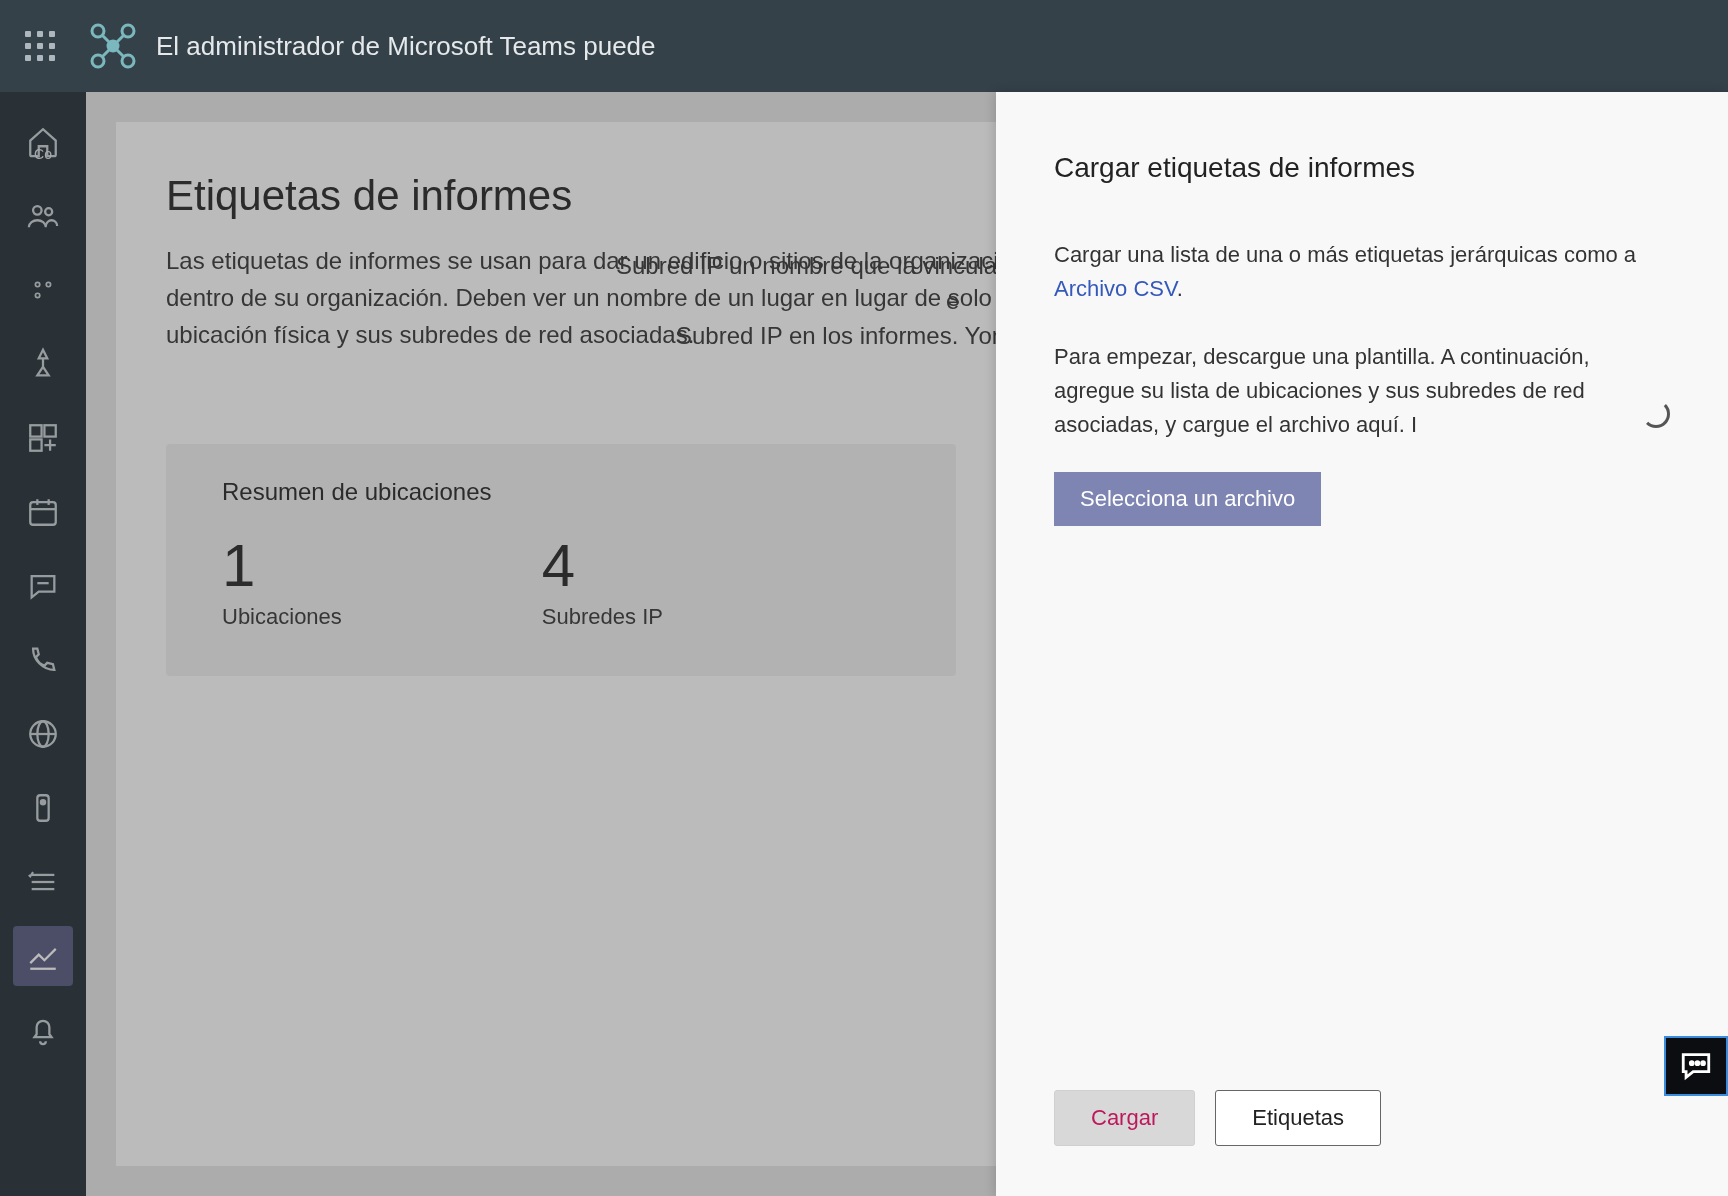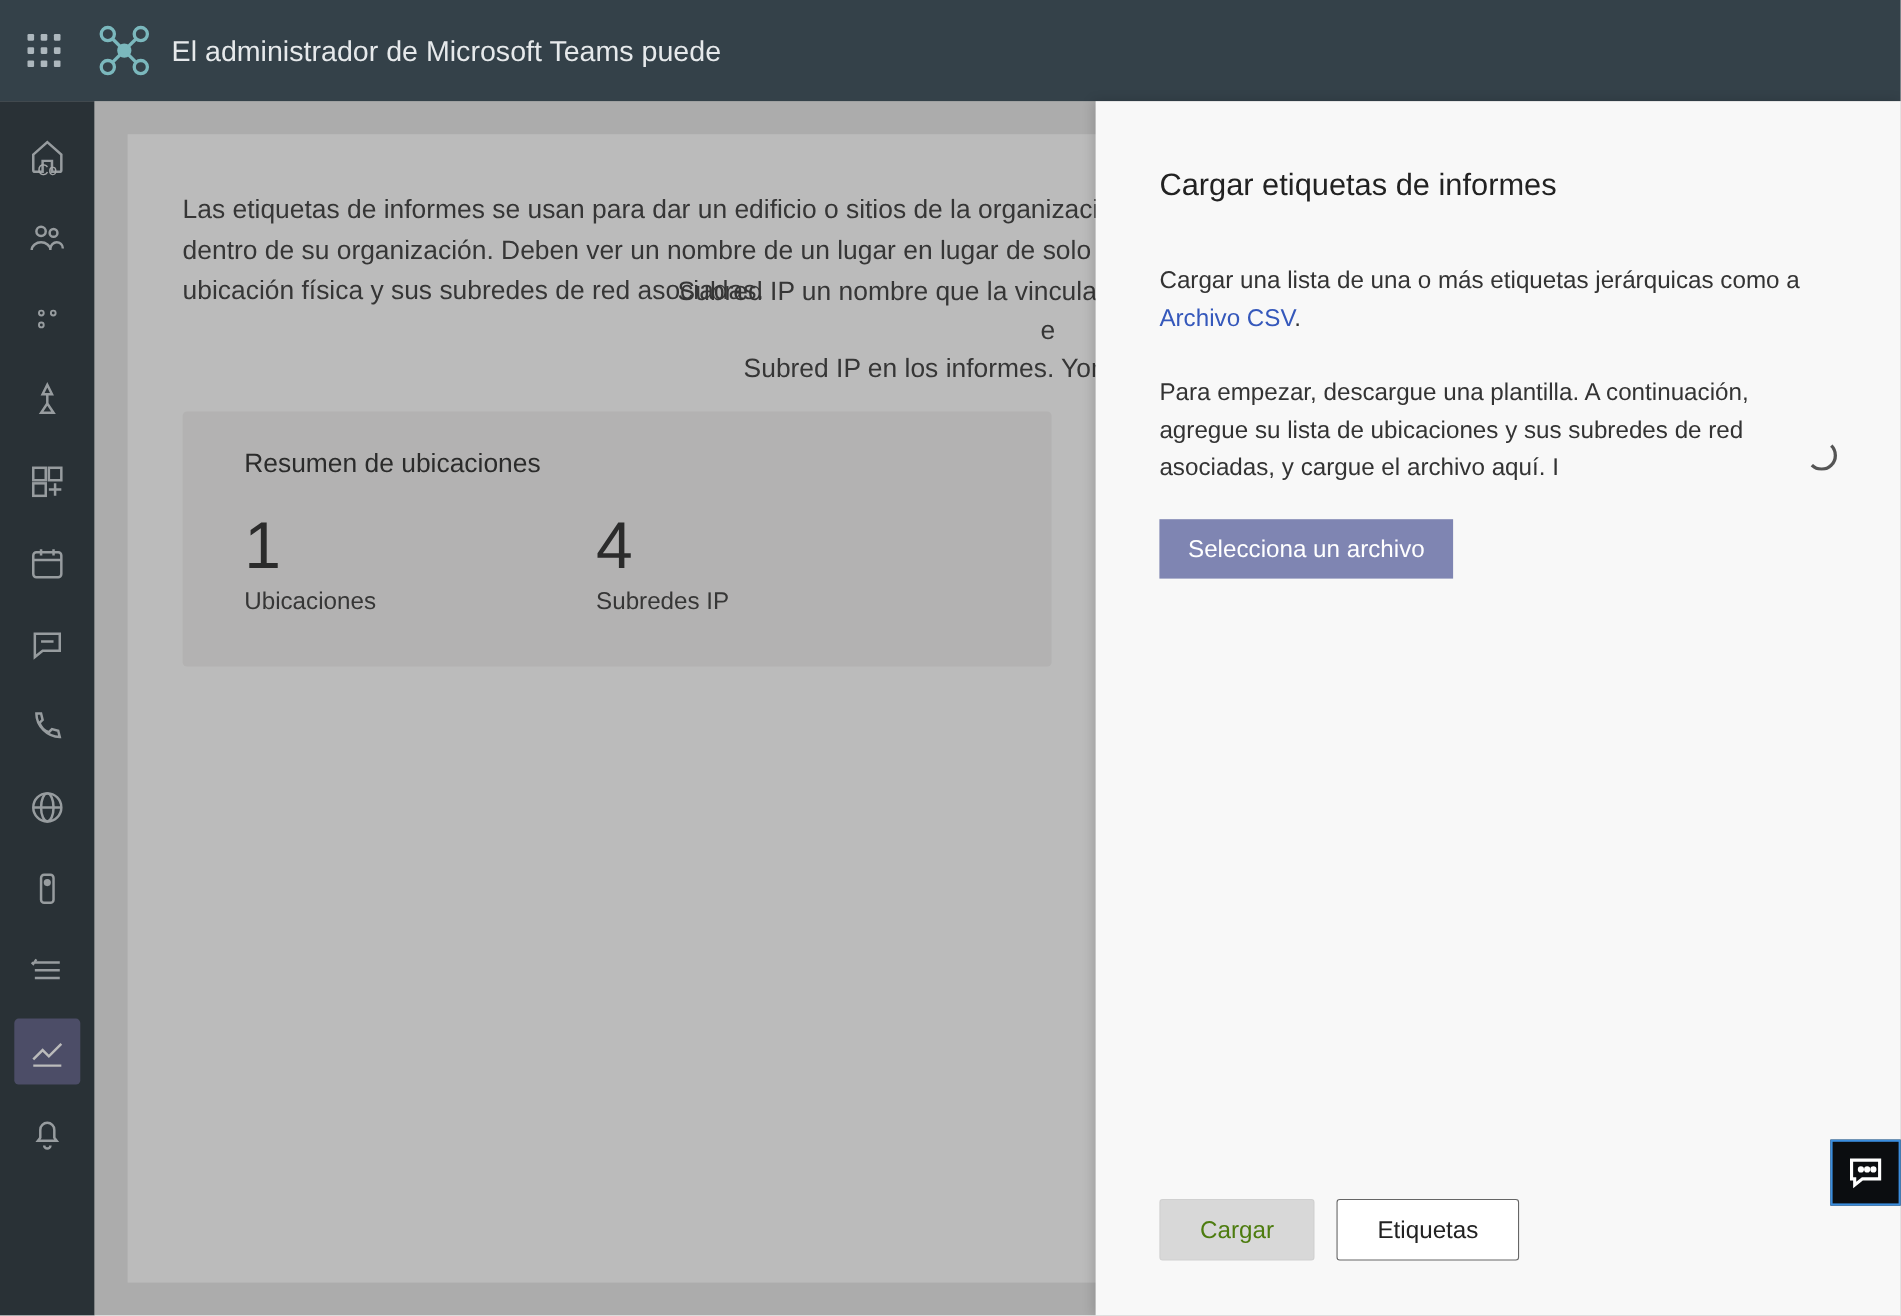--- a/index.html
+++ b/index.html
@@ -31,21 +31,21 @@
   .panel { position:absolute; top:0; right:0; width:732px; height:100%; background:#f8f8f8; z-index:20; display:flex; flex-direction:column; box-shadow:-2px 0 10px rgba(0,0,0,0.15);}
   .panel-body { padding:60px 58px 0; flex:1;}
   .panel-title { font-size:28px; font-weight:400; color:#222; margin-bottom:54px;}
   .panel-text { font-size:22px; color:#333; line-height:1.55; margin-bottom:34px;}
   .panel-text a { color:#3558bb; text-decoration:none;}
   .spinner-row { display:flex; align-items:flex-start; gap:8px; margin-bottom:30px;}
   .spinner { width:28px; height:28px; border:3px solid transparent; border-right-color:#555; border-bottom-color:#555; border-radius:50%; flex-shrink:0; margin-top:60px;}
   .select-btn { background:#7f85b2; color:#fff; font-size:22px; padding:14px 26px; border:none; cursor:pointer;}
   .panel-footer { padding:30px 58px 50px; display:flex; gap:20px;}
   .btn { font-size:22px; padding:14px 36px; cursor:pointer; border-radius:3px;}
-  .btn-primary { background:#d8d8d8; border:1px solid #d0d0d0; color:#4d7c0f;}
+  .btn-primary { background:#d8d8d8; border:1px solid #d0d0d0; color:#be185d;}
   .btn-secondary { background:#fff; border:1.5px solid #666; color:#222;}
   .feedback-fab { position:absolute; right:0; bottom:100px; width:64px; height:60px; background:#0b0d10; border:2px solid #3a8dde; display:flex; align-items:center; justify-content:center; z-index:30; cursor:pointer;}
   .feedback-fab svg { stroke:#fff; fill:none; width:34px; height:34px; stroke-width:2;}
   .co-wrap { display:flex; flex-direction:column; align-items:center;}
 </style>
 </head>
 <body>
 
 <div class="app">
   <div class="topbar">
@@ -159,20 +159,21 @@
       <div class="nav-item">
           <svg viewBox="0 0 24 24">
             <path d="M6 17h12l-1.5-2V10a4.5 4.5 0 00-9 0v5L6 17z"></path>
             <path d="M10 20a2 2 0 004 0"></path>
           </svg>
         </div>
     </div>
 
     <div class="main">
       <div class="content-card">
+        <h1 class="page-title">Etiquetas de informes</h1>
         <p class="page-desc">Las etiquetas de informes se usan para dar un edificio o sitios de la organización dentro de su organización. Deben ver un nombre de un lugar en lugar de solo una ubicación física y sus subredes de red asociadas.</p>
         <span style="position:absolute; left:500px; top:130px; font-size:24px;color:#333">Subred IP un nombre que la vincula</span>
         <span style="position:absolute; left:830px; top:165px; font-size:24px;color:#333">e</span>
         <span style="position:absolute; left:560px; top:200px; font-size:24px;color:#333">Subred IP en los informes. Yom</span>
         <a class="more-link">Más información sobre el páramo</a>
 
         <div class="summary-card">
           <div class="summary-title">Resumen de ubicaciones</div>
           <div class="metrics">
             <div>

